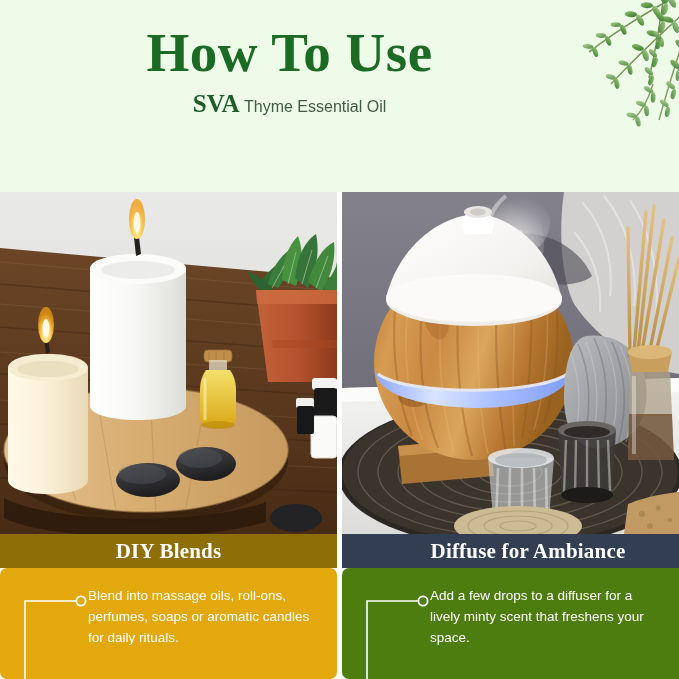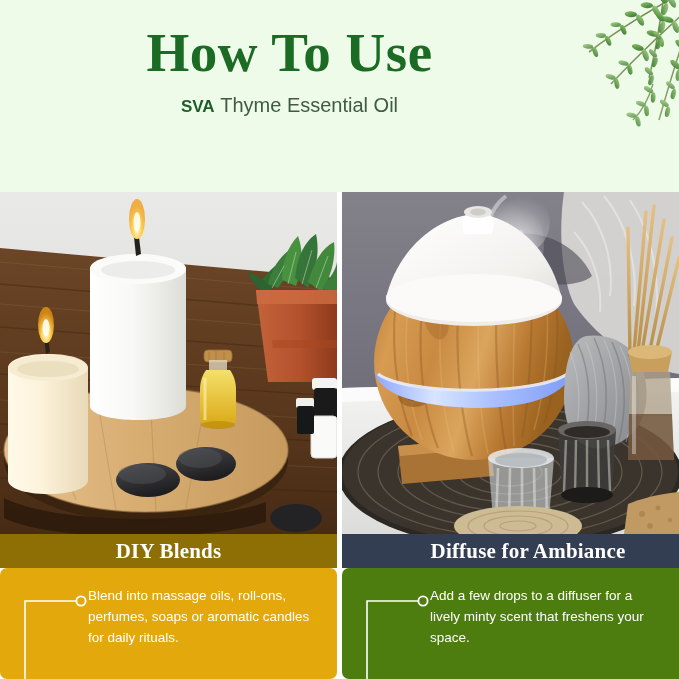--- a/index.html
+++ b/index.html
@@ -21,26 +21,26 @@
   }
   .title{
     font-family:"Liberation Serif","DejaVu Serif",serif;
     font-weight:bold;font-size:55px;line-height:58px;
     color:#1c6b24;letter-spacing:.5px;margin:0;
   }
   .subtitle{
     margin:8px 0 0 0;font-size:24px;line-height:28px;white-space:nowrap;
   }
   .subtitle .brand{
-    font-family:Liberation Sans, sans-serif;
-    font-weight:bold;color:#1f5c2a;font-size:17px;
+    font-family:Liberation Serif, serif;
+    font-weight:bold;color:#1f5c2a;font-size:25px;
   }
   .subtitle .prod{
     font-family:"Liberation Sans",sans-serif;font-weight:400;
-    color:#3f5a45;font-size:20px;
+    color:#3f5a45;font-size:16px;
   }
 
   
   .sprig{position:absolute;right:-6px;top:-14px;width:170px;height:170px;}
   .sprig svg{display:block;width:100%;height:100%;}
 
   
   .photos{position:absolute;left:0;top:192px;width:679px;height:342px;}
   .photo{position:absolute;top:0;width:337px;height:342px;overflow:hidden;}
   .photo.left{left:0;}

